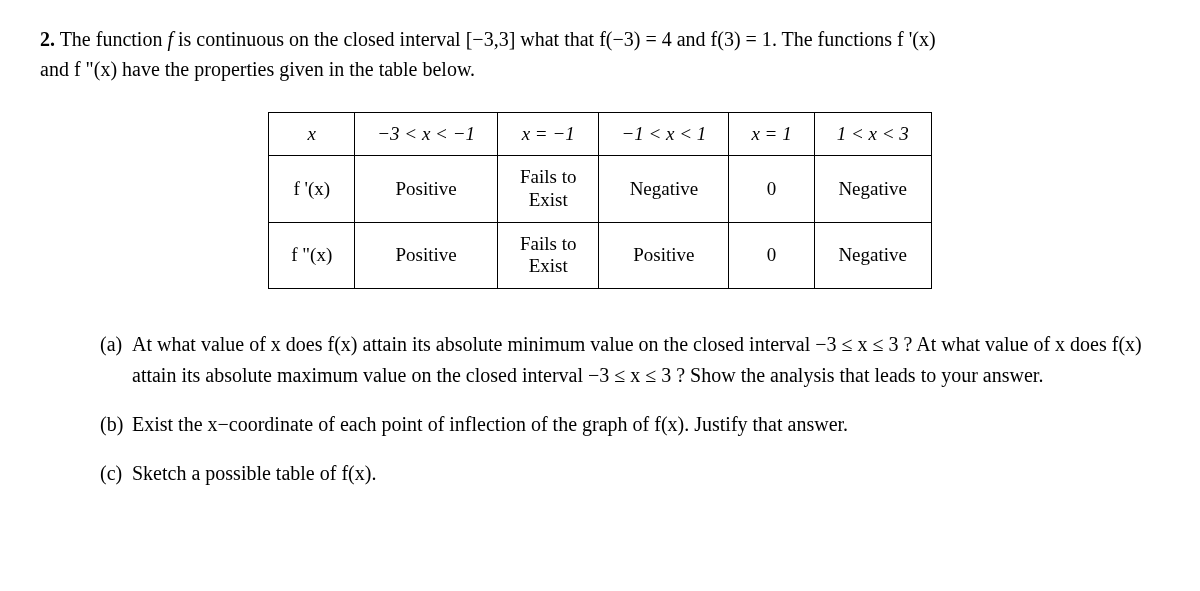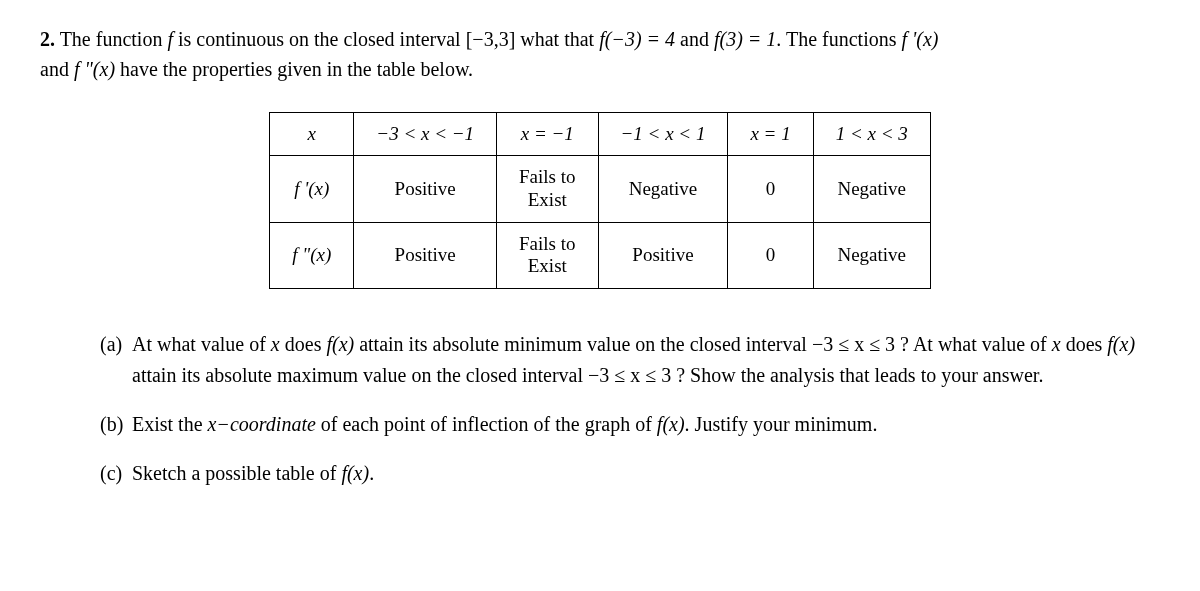--- a/index.html
+++ b/index.html
@@ -38,21 +38,21 @@
     .part {
       display: flex;
       margin-bottom: 18px;
       line-height: 1.55;
     }
     .part-label {
       min-width: 32px;
       flex-shrink: 0;
     }
     .part-body { flex: 1; }
-    .math { font-style: italic; }
+    .math { }
   </style>
 </head>
 <body>
 
 <div class="problem-intro">
   <span class="problem-num">2.</span>
   <span>The function </span><span class="italic-f">f</span><span> is continuous on the closed interval </span><span>[−3,3]</span><span> what that </span><span class="math">f(−3) = 4</span><span> and </span><span class="math">f(3) = 1</span><span>. The functions </span><span class="math">f '(x)</span><br>
   <span> and </span><span class="math">f "(x)</span><span> have the properties given in the table below.</span>
 </div>
 
@@ -90,21 +90,21 @@
   <div class="part">
     <div class="part-label">(a)</div>
     <div class="part-body">
       <span>At what value of </span><span class="math">x</span><span> does </span><span class="math">f(x)</span><span> attain its absolute minimum value on the closed interval </span><span>−3 ≤ x ≤ 3 ?</span><span> At what value of </span><span class="math">x</span><span> does </span><span class="math">f(x)</span><span> attain its absolute maximum value on the closed interval </span><span>−3 ≤ x ≤ 3 ?</span><span> Show the analysis that leads to your answer.</span>
     </div>
   </div>
 
   <div class="part">
     <div class="part-label">(b)</div>
     <div class="part-body">
-      <span>Exist the </span><span class="math">x−coordinate</span><span> of each point of inflection of the graph of </span><span class="math">f(x)</span><span>. Justify your minimum.</span>
+      <span>Exist the </span><span class="math">x−coordinate</span><span> of each point of inflection of the graph of </span><span class="math">f(x)</span><span>. Justify that answer.</span>
     </div>
   </div>
 
   <div class="part">
     <div class="part-label">(c)</div>
     <div class="part-body">
       <span>Sketch a possible table of </span><span class="math">f(x)</span><span>.</span>
     </div>
   </div>
 

